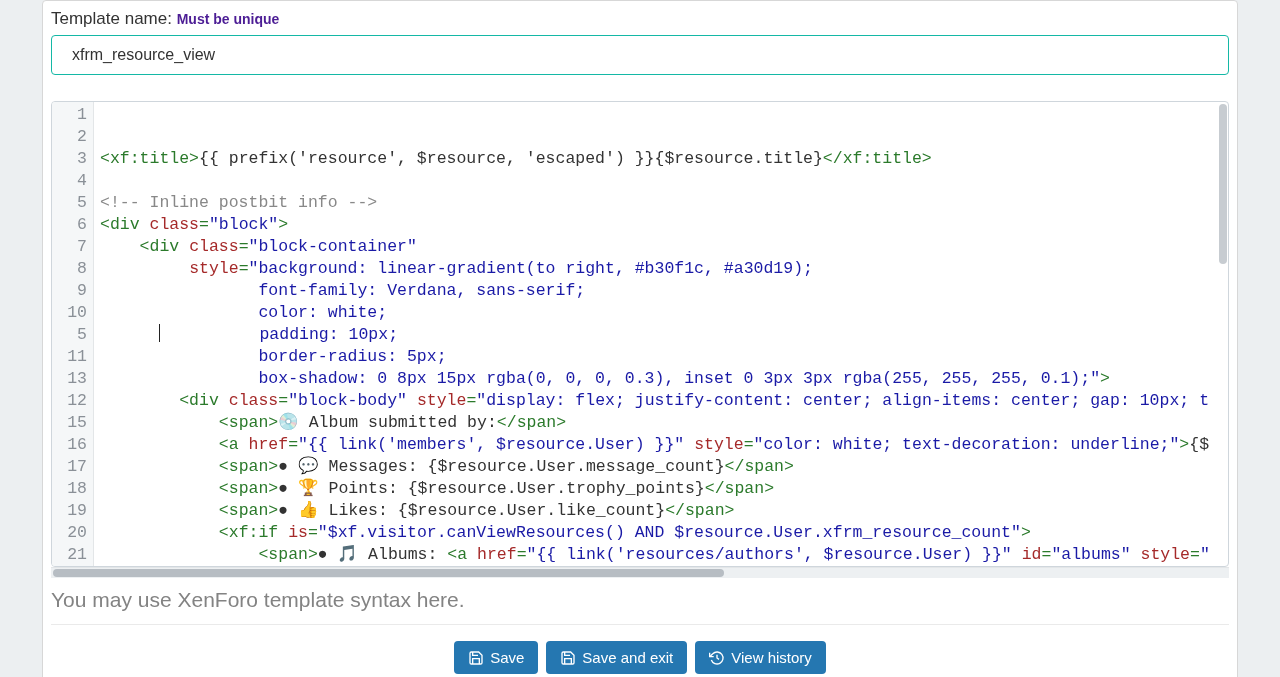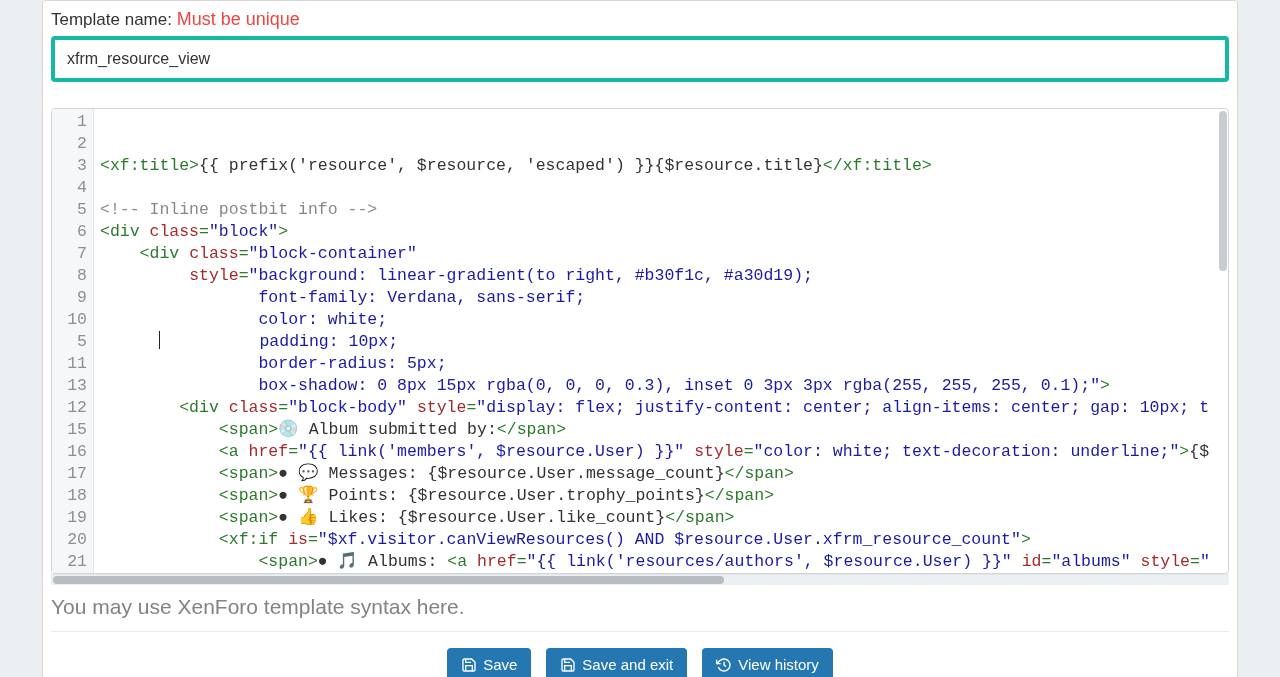--- a/index.html
+++ b/index.html
@@ -18,28 +18,28 @@
   }
   .field-row {
     padding: 0 0 6px 0;
   }
   .field-label {
     font-size: 17px;
     color: #333;
     padding: 0 0 6px 0;
   }
   .field-hint {
-    font-size: 18px;
-    color: #ef4444;
-    font-weight: 400;
+    font-size: 14px;
+    color: #4c1d95;
+    font-weight: 700;
   }
   .text-input {
     width: 100%;
-    padding: 10px 12px;
-    border: 4px solid #14b8a6;
+    padding: 10px 20px;
+    border: 1px solid #14b8a6;
     border-radius: 4px;
     font-size: 16px;
     color: #333;
     background: #fff;
   }
   .code-block-wrapper {
     margin-top: 20px;
   }
   .code-editor {
     border: 1px solid #cfd6dc;
@@ -114,21 +114,21 @@
     vertical-align: -3px;
   }
   .helper-text {
     font-size: 21px;
     color: #838383;
     padding: 10px 0 4px 0;
   }
   .button-bar {
     display: flex;
     justify-content: center;
-    gap: 15px;
+    gap: 8px;
     padding: 16px 0 4px 0;
     border-top: 1px solid #eaeaea;
     margin-top: 8px;
   }
   .btn {
     display: inline-flex;
     align-items: center;
     gap: 6px;
     background: #2577b1;
     color: #fff;

